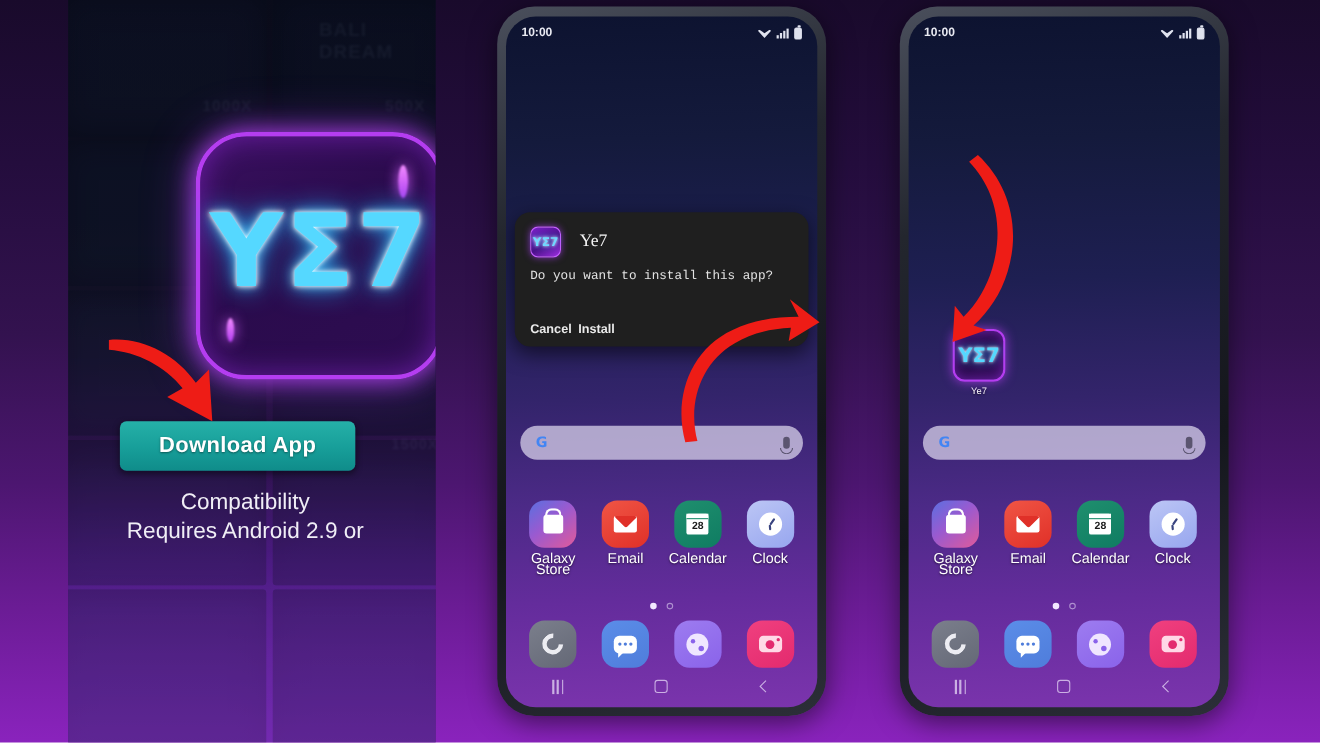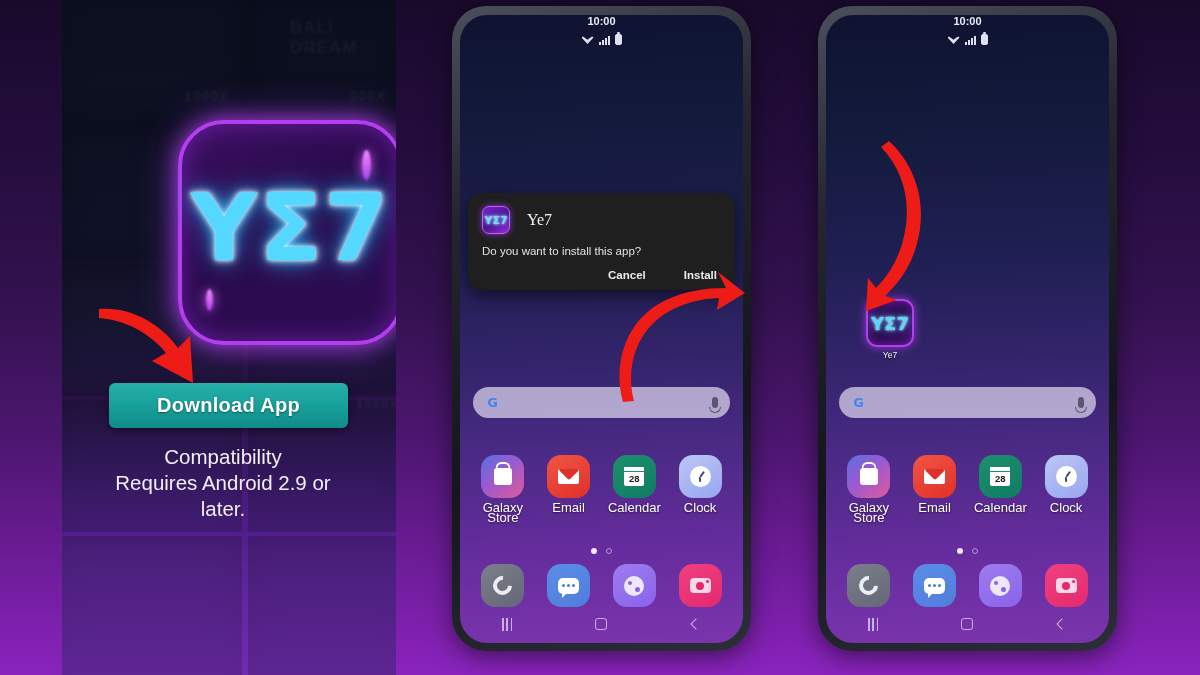--- a/index.html
+++ b/index.html
@@ -50,21 +50,21 @@
   }
   .spark {
     position: absolute; width: 9px; height: 30px; border-radius: 50%;
     background: linear-gradient(180deg, #f08bff, #b43df0);
     box-shadow: 0 0 12px #d45cff; filter: blur(1px);
   }
   .spark.s1 { right: 28px; top: 26px; }
   .spark.s2 { left: 24px; bottom: 30px; width: 7px; height: 22px; }
 
   .download-btn {
-    position: absolute; left: 109px; top: 383px; width: 239px; height: 45px;
+    position: absolute; left: 109px; top: 383px; width: 214px; height: 45px;
     border-radius: 6px; border: none; cursor: pointer;
     background: linear-gradient(180deg, #25b0a8 0%, #179e99 55%, #0f8c8a 100%);
     color: #ffffff; font-size: 20px; font-weight: bold; letter-spacing: .3px;
     font-family: "Liberation Sans", sans-serif;
     text-shadow: 0 1px 2px rgba(0,0,0,.45);
     box-shadow: 0 2px 6px rgba(0,0,0,.45);
   }
   .compat {
     position: absolute; left: 62px; top: 444px; width: 322px;
     text-align: center; color: #f0eef6; font-size: 20.5px; line-height: 26px;
@@ -81,21 +81,21 @@
   .phone.right { left: 818px; }
   .screen {
     position: relative; width: 100%; height: 100%; border-radius: 27px; overflow: hidden;
     background: linear-gradient(178deg, #0d1330 0%, #141a3c 18%, #1e1f52 38%,
                 #33246b 55%, #4c2a87 70%, #642c9c 84%, #7b34ad 100%);
   }
 
   .statusbar {
     position: absolute; top: 0; left: 0; right: 0; height: 30px;
     display: flex; align-items: center; justify-content: space-between;
-    padding: 0 14px; color: #e9eaf2; font-size: 11px; font-weight: bold; flex-direction: column;
+    padding: 0 14px; color: #e9eaf2; font-size: 11px; font-weight: bold;
   }
   .status-icons { display: flex; align-items: center; gap: 5px; }
   .ico { display: inline-block; }
   .wifi { width: 12px; height: 9px; position: relative; }
   .wifi::before {
     content: ""; position: absolute; inset: 0;
     background: #dfe2ee;
     clip-path: polygon(50% 100%, 0% 28%, 12% 18%, 50% 52%, 88% 18%, 100% 28%);
   }
   .sig { display: flex; align-items: flex-end; gap: 1px; height: 10px; }
@@ -122,23 +122,23 @@
   .dlg-head { display: flex; align-items: center; gap: 17px; }
   .dlg-icon {
     width: 28px; height: 28px; border-radius: 7px; flex: none;
     background: linear-gradient(150deg, #7a21c9 0%, #4a1188 55%, #9b2fe0 100%);
     border: 1px solid #c45cff; display: flex; align-items: center; justify-content: center;
     font-family: "DejaVu Sans", sans-serif; font-size: 11px; font-weight: bold;
     color: #6fd9ff; text-shadow: 0 0 3px #fff, 0 0 6px #35b8ff;
     box-shadow: 0 0 7px rgba(175,60,255,.7);
   }
   .dlg-title { color: #f3f3f3; font-family: "Liberation Serif", serif; font-size: 16px; }
-  .dlg-msg { color: #e2e2e2; font-size: 11.5px; margin-top: 11px; }
+  .dlg-msg { color: #e2e2e2; font-size: 11.5px; margin-top: 11px; font-family: Liberation Mono, monospace; }
   .dlg-actions {
-    display: flex; justify-content: flex-end; gap: 38px; margin-top: 12px; padding-right: 4px;
+    display: flex; justify-content: flex-start; gap: 6px; margin-top: 36px; padding-right: 4px;
   }
   .dlg-btn {
     background: none; border: none; cursor: pointer; color: #eaeaea;
     font-size: 11.5px; font-weight: bold; font-family: "Liberation Sans", sans-serif;
   }
 
   
   .installed-app { position: absolute; left: 36px; top: 284px; width: 56px; text-align: center; cursor: pointer; }
   .installed-icon {
     width: 48px; height: 48px; margin: 0 auto; border-radius: 11px;
@@ -318,21 +318,20 @@
     <span class="spark s2"></span>
     <div class="logo-text">YΣ7</div>
   </div>
 </div>
 
 <button class="download-btn">Download App</button>
 
 <div class="compat">
   <div>Compatibility</div>
   <div>Requires Android 2.9 or</div>
-  <div>later.</div>
 </div>
 
 <div class="phone mid">
   <div class="screen">
 
     <div class="statusbar">
       <span>10:00</span>
       <span class="status-icons">
         <span class="ico wifi"></span>
         <span class="ico sig">

